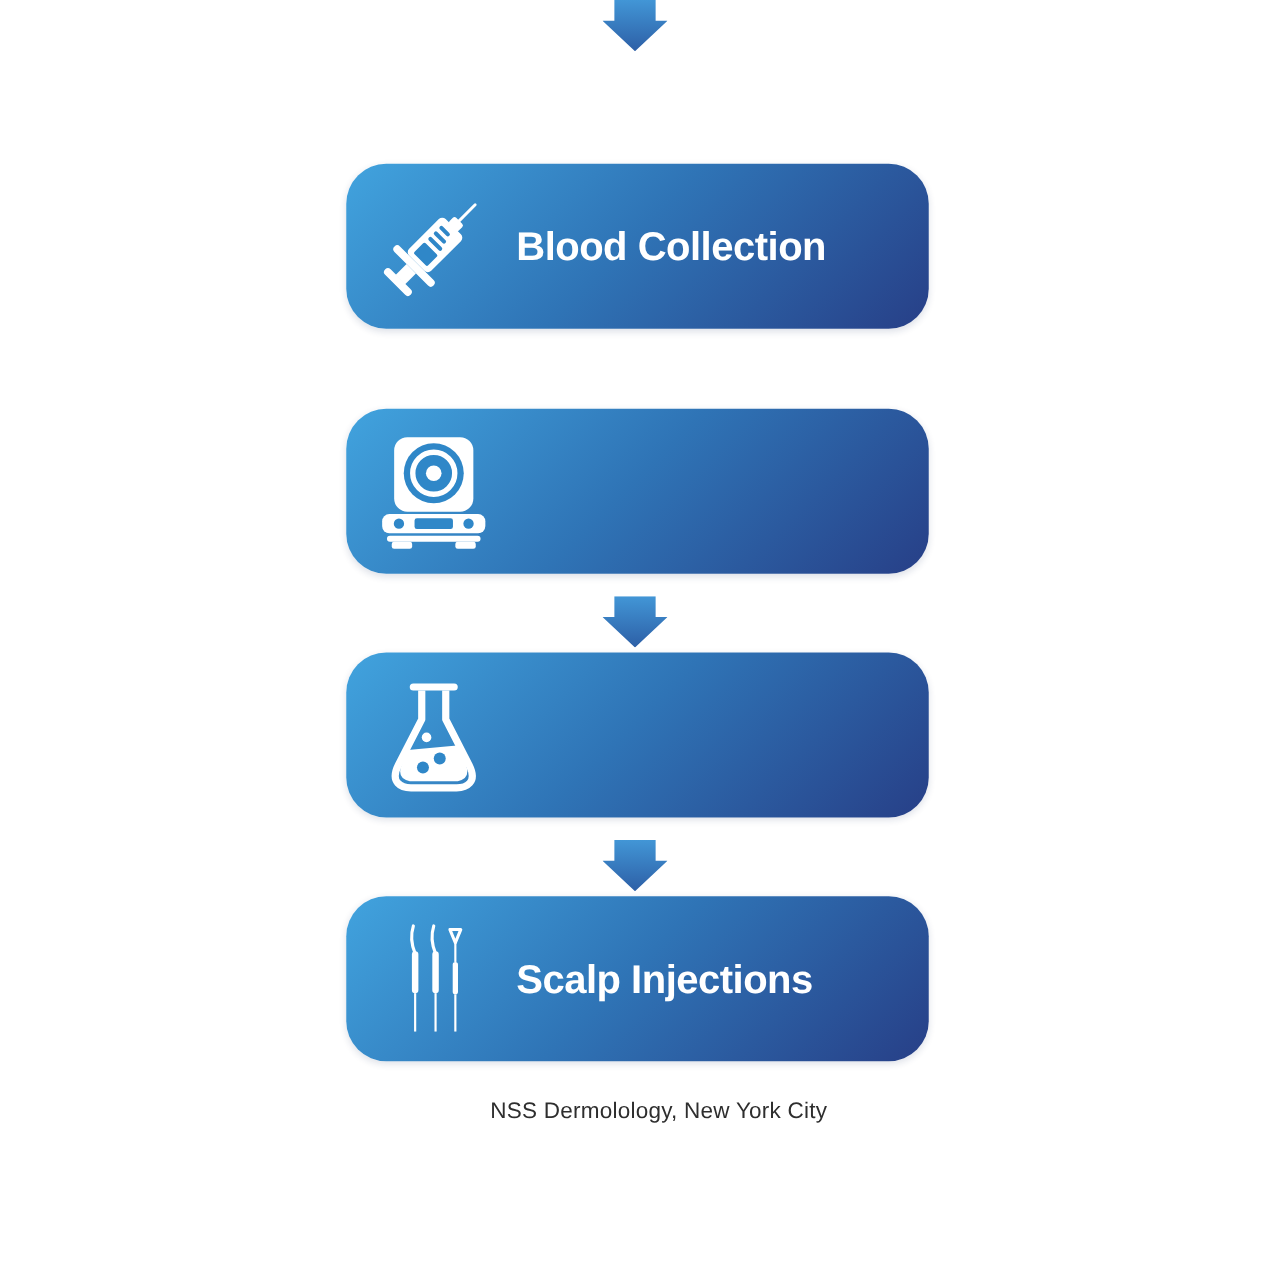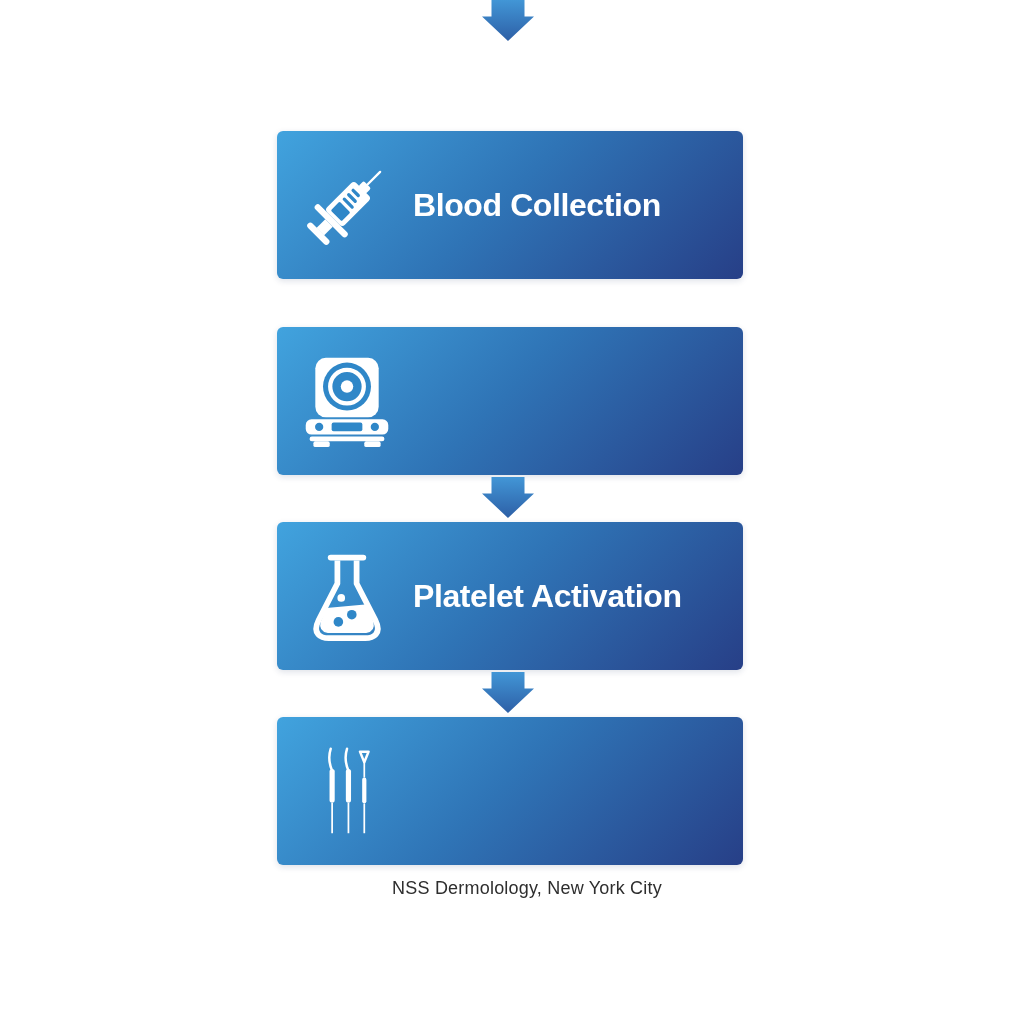--- a/index.html
+++ b/index.html
@@ -1,21 +1,21 @@
 <!DOCTYPE html>
 <html><head>
 <meta charset="utf-8">
 <style>
   html,body{margin:0;padding:0;}
   body{
     width:1024px;height:1024px;position:relative;overflow:hidden;
     background:#ffffff;font-family:"Liberation Sans",sans-serif;
   }
   .step{
-    position:absolute;left:277px;width:466px;height:148px;border-radius:6px;
+    position:absolute;left:277px;width:466px;height:132px;border-radius:32px;
     background:linear-gradient(135deg,#41a3de 0%,#2f74b6 48%,#273f87 100%);
     box-shadow:0 2px 6px rgba(20,40,90,.14);
   }
   #step-1{top:131px}
   #step-2{top:327px}
   #step-3{top:522px}
   #step-4{top:717px}
   .icon-wrap{
     position:absolute;left:22px;top:50%;transform:translateY(-50%);
     width:96px;height:96px;display:flex;align-items:center;justify-content:center;
@@ -105,21 +105,20 @@
   <div class="icon-wrap">
     <svg viewBox="0 0 100 100" aria-hidden="true">
       <path d="M40 13 L40 37 L20.5 75 Q15.5 85 20 90 Q23.5 94 31 94 L69 94 Q76.5 94 80 90 Q84.5 85 79.5 75 L60 37 L60 13" fill="none" stroke="#ffffff" stroke-width="6" stroke-linejoin="round"></path>
       <path d="M33 10 L67 10" stroke="#ffffff" stroke-width="6" stroke-linecap="round"></path>
       <path d="M28.5 62.5 L71.5 58.5 L77.5 77 Q80 86.5 70 88.5 L30 88.5 Q20 86.5 22.5 77 Z" fill="#ffffff"></path>
       <circle cx="41" cy="77" r="5" fill="#2f87c8"></circle>
       <circle cx="55" cy="69.5" r="5" fill="#2f87c8"></circle>
       <circle cx="44" cy="52" r="4" fill="#ffffff"></circle>
     </svg>
   </div>
-  <div class="step-label">Platelet Activation</div>
 </div>
 
 <div class="arrow" id="arrow-3">
   <svg viewBox="0 0 52 41" aria-hidden="true">
     <defs>
       <linearGradient id="agrad3" x1="0" y1="0" x2="0" y2="1">
         <stop offset="0" stop-color="#4296d6"></stop>
           <stop offset="1" stop-color="#2d5fa6"></stop>
       </linearGradient>
     </defs>
@@ -137,15 +136,16 @@
         <path d="M50 6 Q46.5 17 51.5 29" fill="none" stroke="#ffffff" stroke-width="2.6" stroke-linecap="round"></path>
         <rect x="48.8" y="27" width="5.4" height="35" rx="2.7"></rect>
         <rect x="50.6" y="62" width="1.8" height="32"></rect>
         <path d="M63.5 9 L72.5 9 L68 20 Z" fill="none" stroke="#ffffff" stroke-width="2.6" stroke-linejoin="round"></path>
         <rect x="67.1" y="20" width="1.8" height="16"></rect>
         <rect x="65.8" y="36" width="4.4" height="27" rx="2.2"></rect>
         <rect x="67.1" y="63" width="1.8" height="31"></rect>
       </g>
     </svg>
   </div>
+  <div class="step-label">Scalp Injections</div>
 </div>
 
 <div class="footer">NSS Dermolology, New York City</div>
 
 </body></html>

